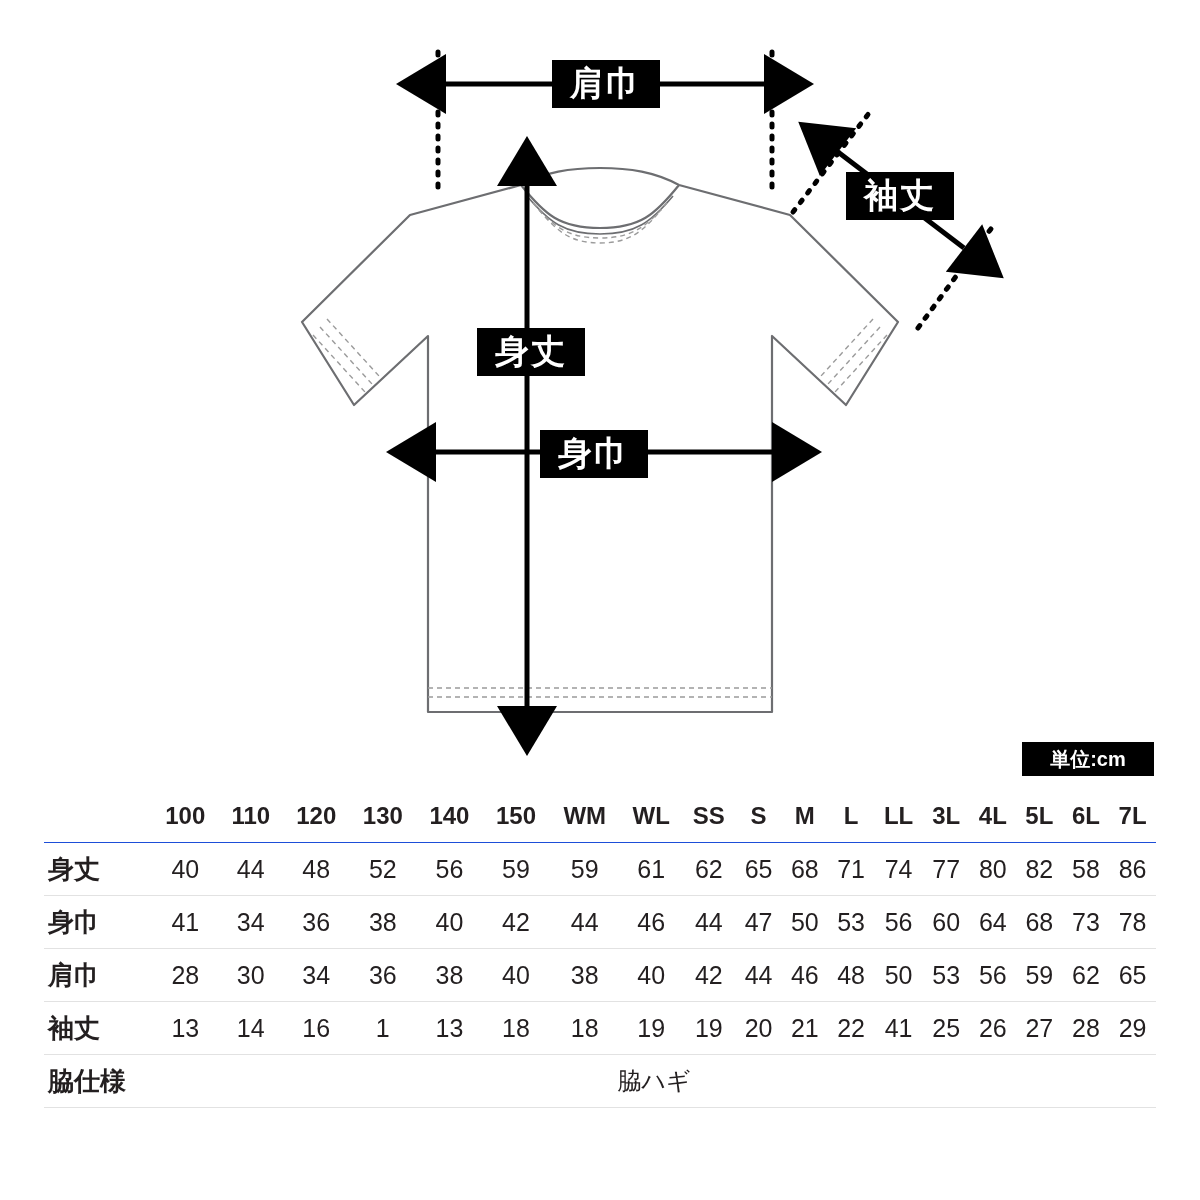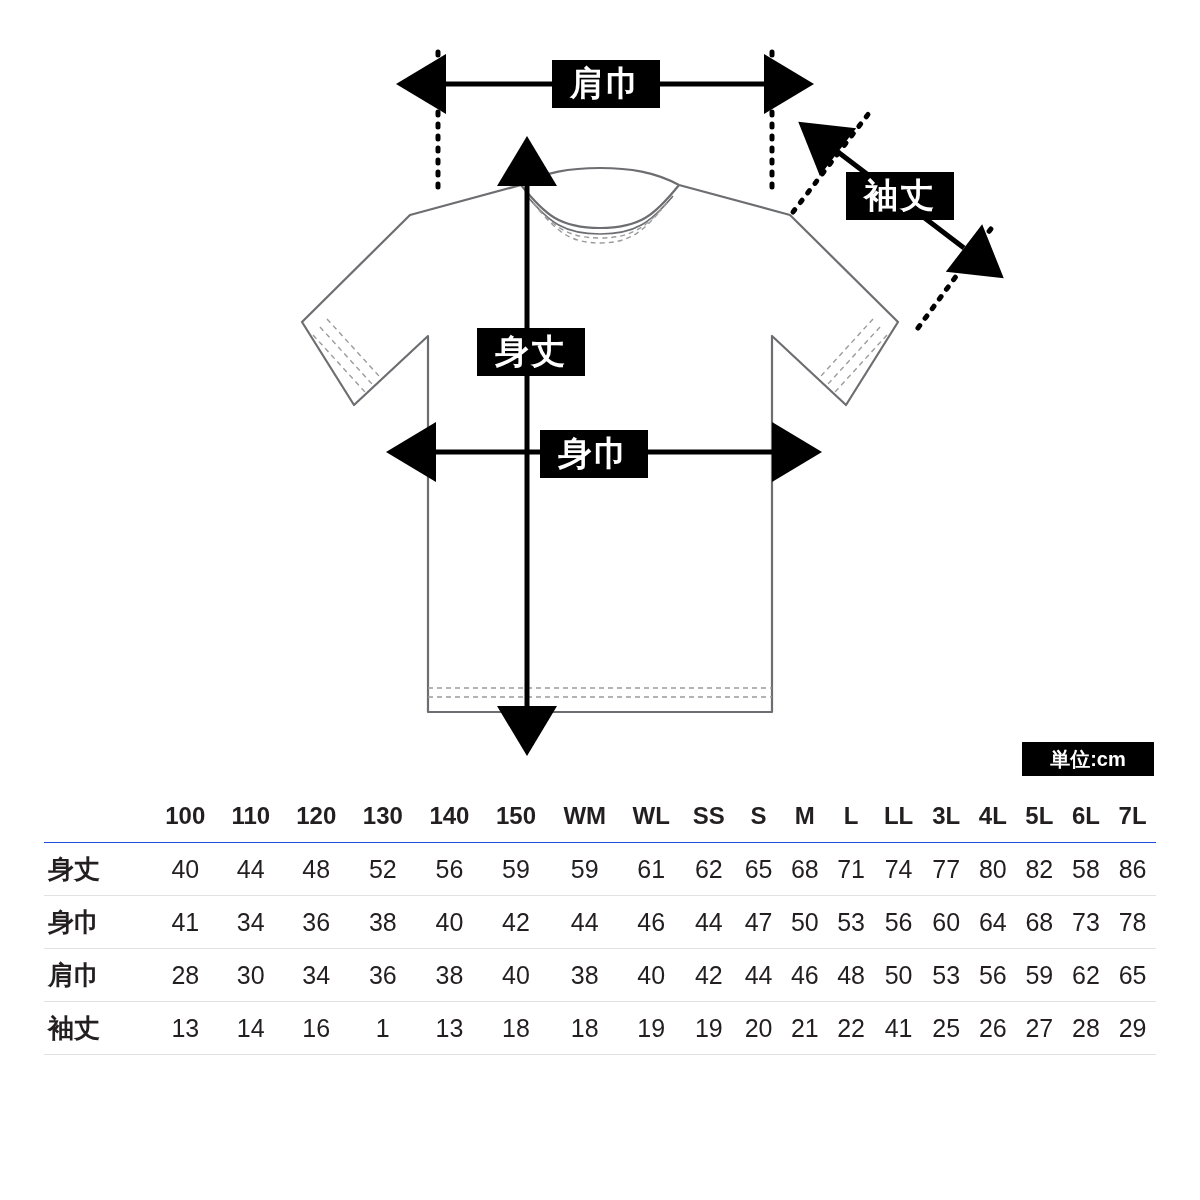--- a/index.html
+++ b/index.html
@@ -295,14 +295,18 @@
         <td>20</td>
         <td>21</td>
         <td>22</td>
         <td>41</td>
         <td>25</td>
         <td>26</td>
         <td>27</td>
         <td>28</td>
         <td>29</td>
       </tr>
+      <tr class="footrow">
+        <td class="rowhead">脇仕様</td>
+        <td class="note" colspan="18">脇ハギ</td>
+      </tr>
     </tbody>
 </table>
 
 </body></html>

